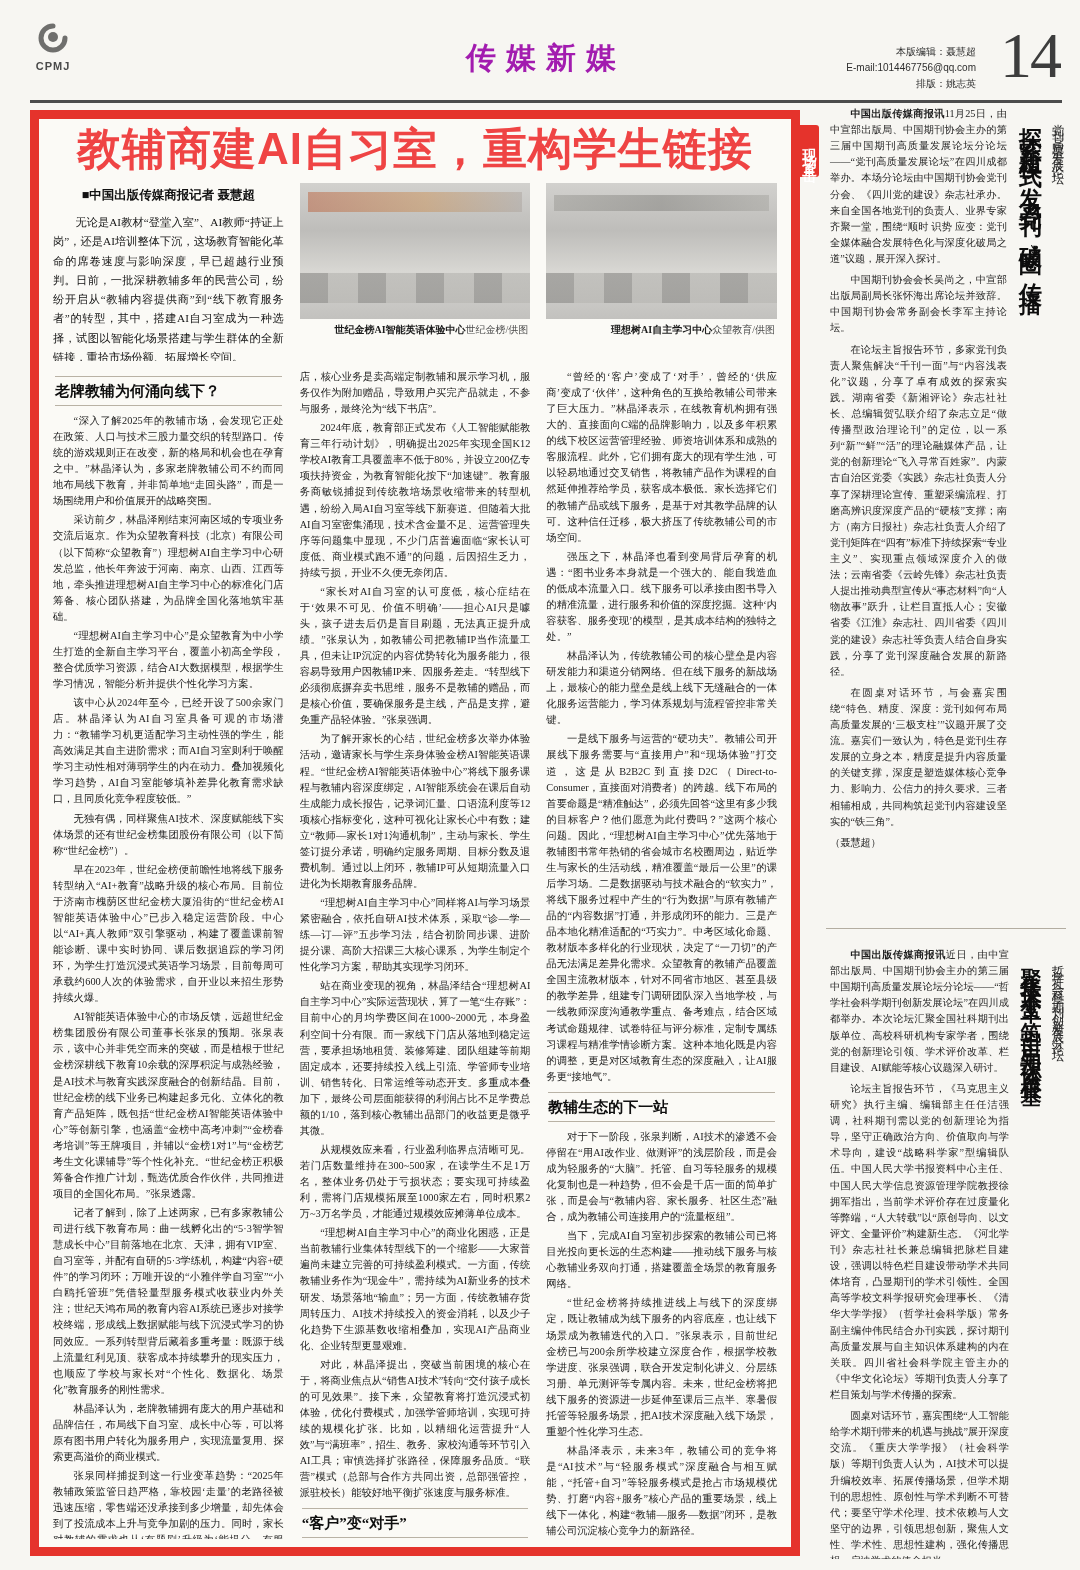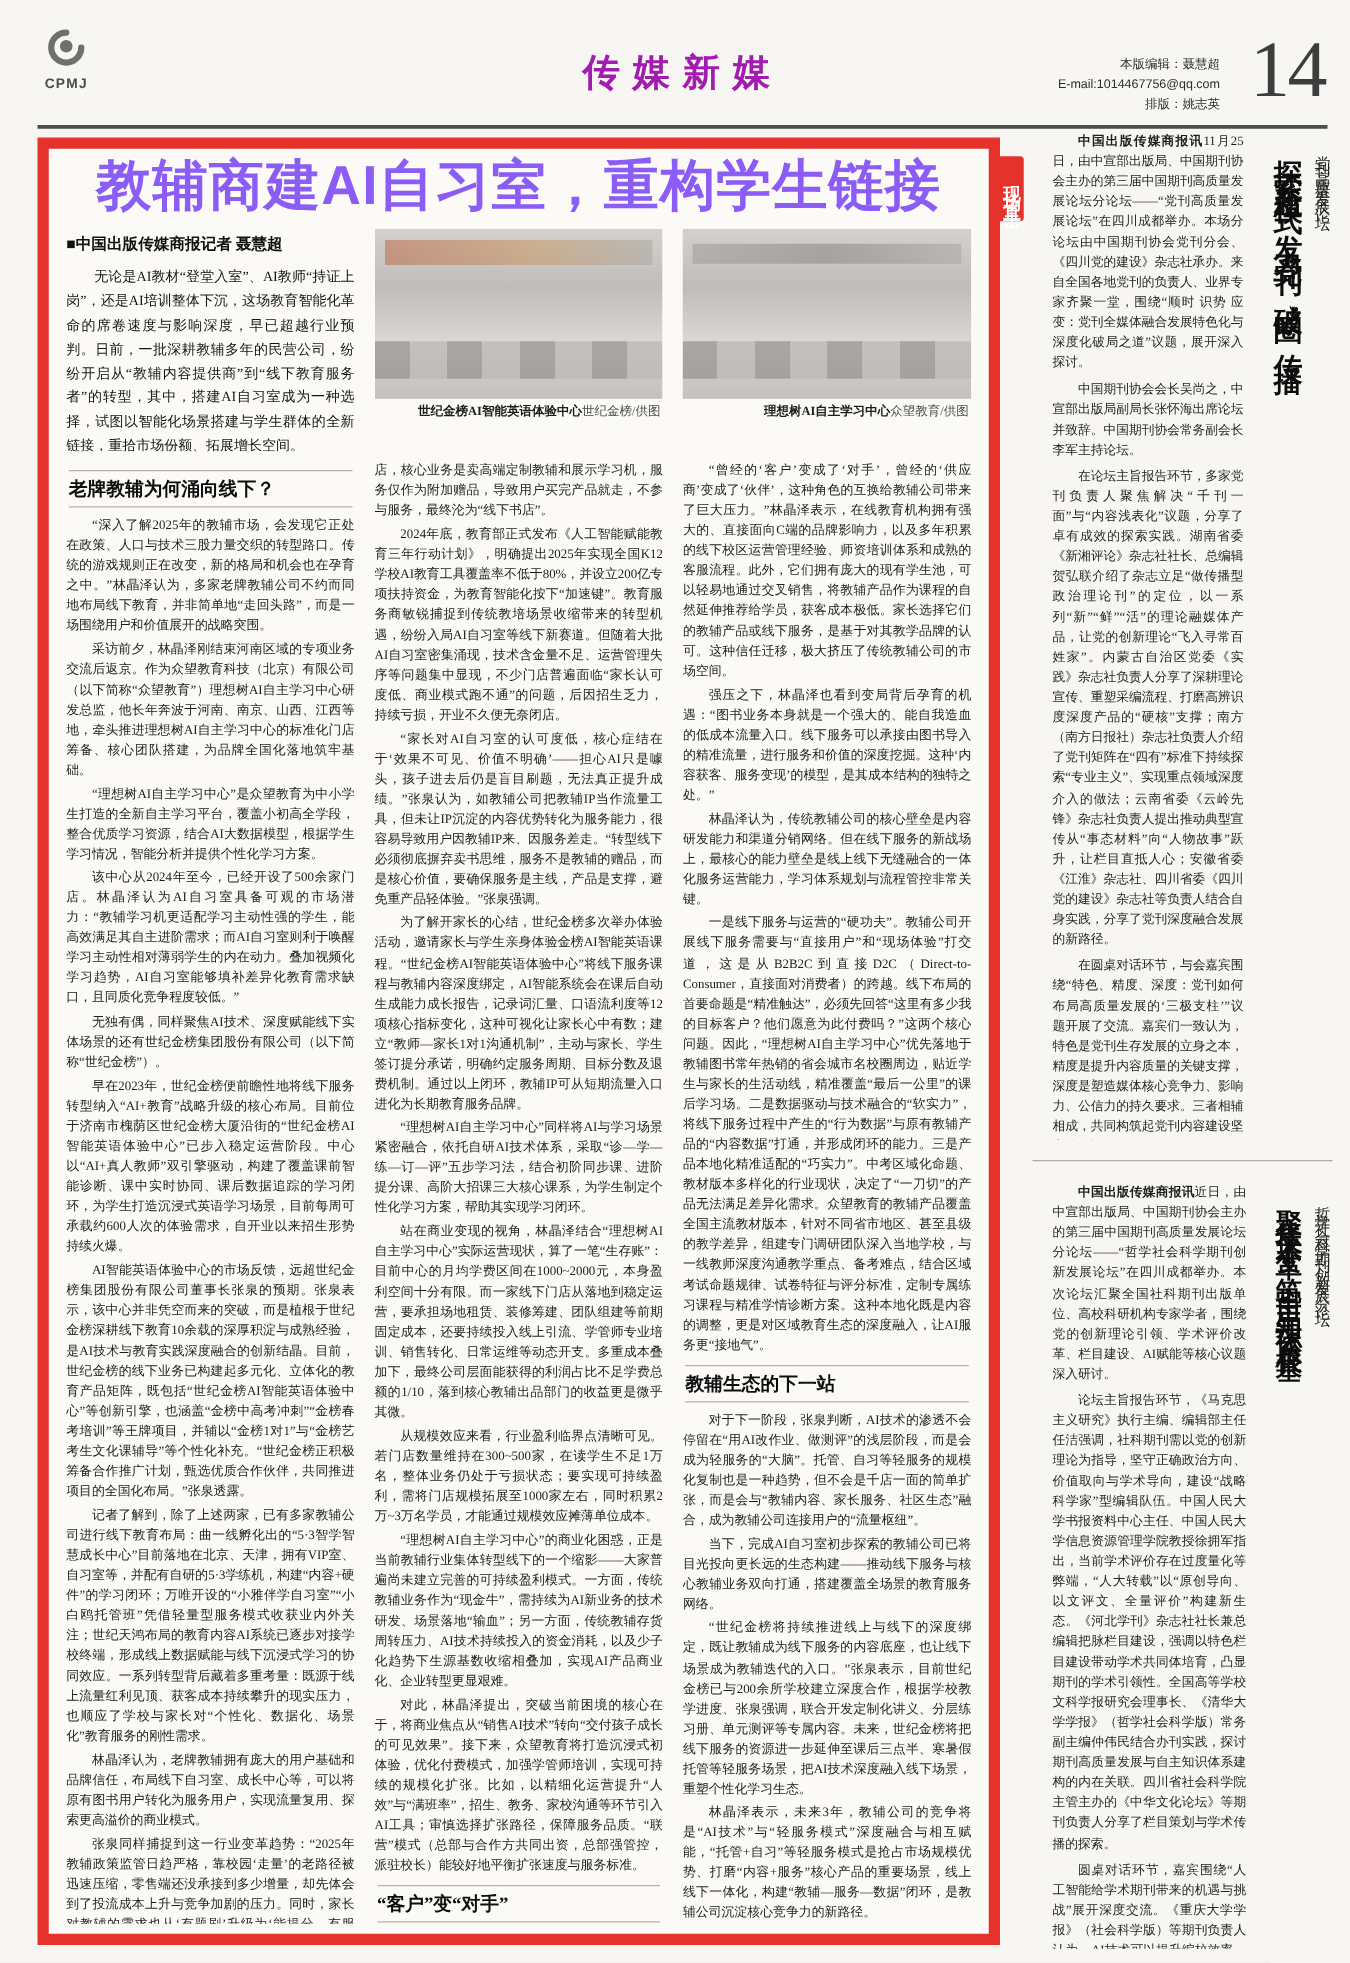--- a/index.html
+++ b/index.html
@@ -23,24 +23,24 @@
   .mast-rule { position:absolute; left:30px; top:100px; width:1032px; height:3px; background:#4c4c4c; }
 
   
   .main-frame { position:absolute; left:30px; top:110px; width:770px; height:1446px;
                 border:9px solid #e5332c; background:#fbfaf6; }
   .tab-vert { position:absolute; top:6px; right:-28px; width:24px; padding:12px 0;
               background:#e5332c; color:#fff; writing-mode:vertical-rl;
               font:700 14px "Liberation Sans",sans-serif; letter-spacing:7px; text-align:center;
               border-radius:0 3px 3px 0; }
   .headline { padding-top:5px; text-align:center; font:900 44px/1.15 "Liberation Sans",sans-serif;
-              color:#8b5cf6; letter-spacing:1px; }
+              color:#ef4444; letter-spacing:1px; }
   .row1 { position:absolute; left:14px; right:14px; top:64px; height:178px; display:flex; gap:16px; }
   .colA { flex:1; overflow:hidden; }
-  .byline { text-align:left; font:700 12.5px "Liberation Serif",serif; color:#111; margin:4px 0 9px; }
+  .byline { text-align:center; font:700 12.5px "Liberation Serif",serif; color:#111; margin:4px 0 9px; }
   .intro { font:400 11.2px/1.72 "Liberation Serif",serif; text-indent:2em; text-align:justify; color:#141414; }
   .photo { flex:1; overflow:hidden; }
   .img { height:136px; position:relative; overflow:hidden;
          background:linear-gradient(180deg,#d2d1ce 0%,#bebdba 35%,#d8d7d3 65%,#c2c1be 100%); }
   .img::before { content:""; position:absolute; left:0; right:0; bottom:16px; height:30px; opacity:.65;
                  background:repeating-linear-gradient(90deg,#8e8d8a 0 28px,#b7b6b2 28px 58px); }
   .img-1::after { content:""; position:absolute; top:9px; left:8px; right:8px; height:20px; opacity:.45;
                   background:linear-gradient(90deg,#b8552e 0%,#c98a4a 55%,#a8a09a 100%); }
   .img-2::after { content:""; position:absolute; top:12px; left:8px; right:8px; height:16px; opacity:.5;
                   background:linear-gradient(90deg,#9a9994 0%,#7f7e7a 50%,#a5a49f 100%); }
@@ -57,21 +57,21 @@
              font:700 15px "Liberation Serif",serif; color:#0e0e0e;
              border-top:1px solid #b9b2a5; border-bottom:1px solid #b9b2a5; }
 
   
   .sidebar { position:absolute; left:826px; top:106px; width:240px; height:1456px; }
   .sb-article { display:flex; gap:7px; overflow:hidden; }
   .sb-1 { height:806px; }
   .sb-2 { height:612px; }
   .sb-body { flex:1; overflow:hidden; }
   .sb-body p { font:400 10.2px/1.58 "Liberation Serif",serif; text-align:justify;
-               text-indent:2em; margin:0 16px 5px; color:#1f1f1f; }
+               text-indent:2em; margin:0 4px 5px; color:#1f1f1f; }
   .sb-lead { font-weight:700; }
   .sb-sign { text-align:right; font-weight:700; text-indent:0 !important; }
   .sb-head { writing-mode:vertical-rl; font:900 23px/1.05 "Liberation Serif",serif;
              letter-spacing:9px; color:#0d0d0d; padding-top:4px; }
   .sb-head-2 { font-size:21px; letter-spacing:7px; }
   .sb-kicker { writing-mode:vertical-rl; font:400 12.5px "Liberation Sans",sans-serif;
                letter-spacing:6px; color:#222; padding-top:8px; }
   .sb-divider { height:1px; background:#b3ada1; margin:16px 0 18px; }
 </style>
 </head>

